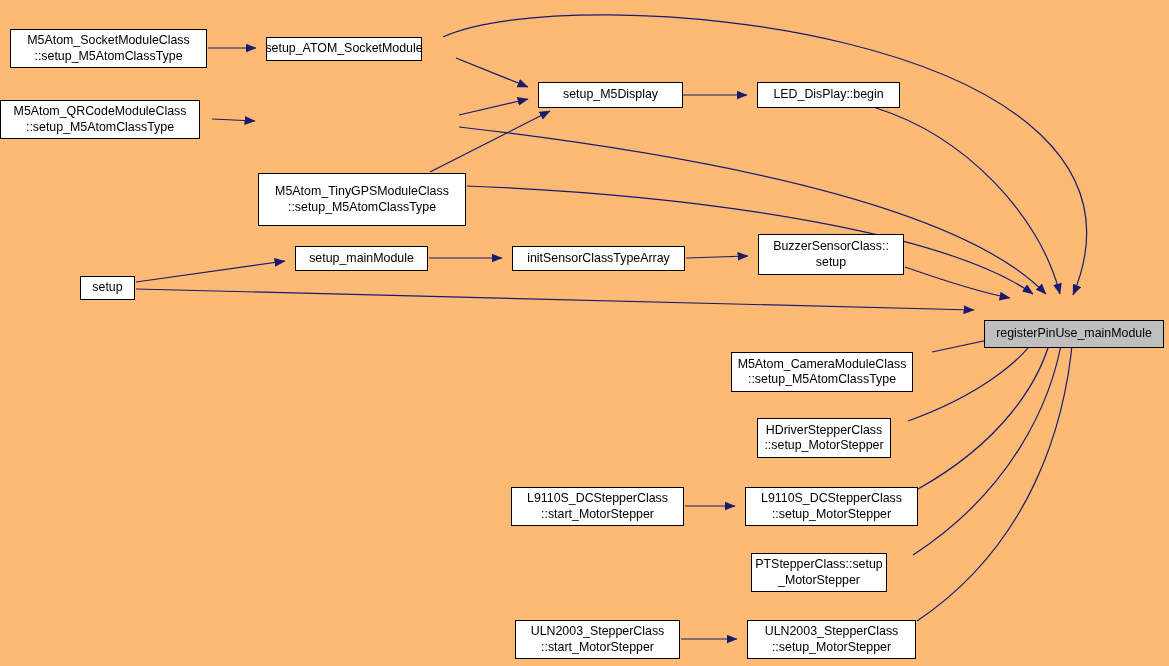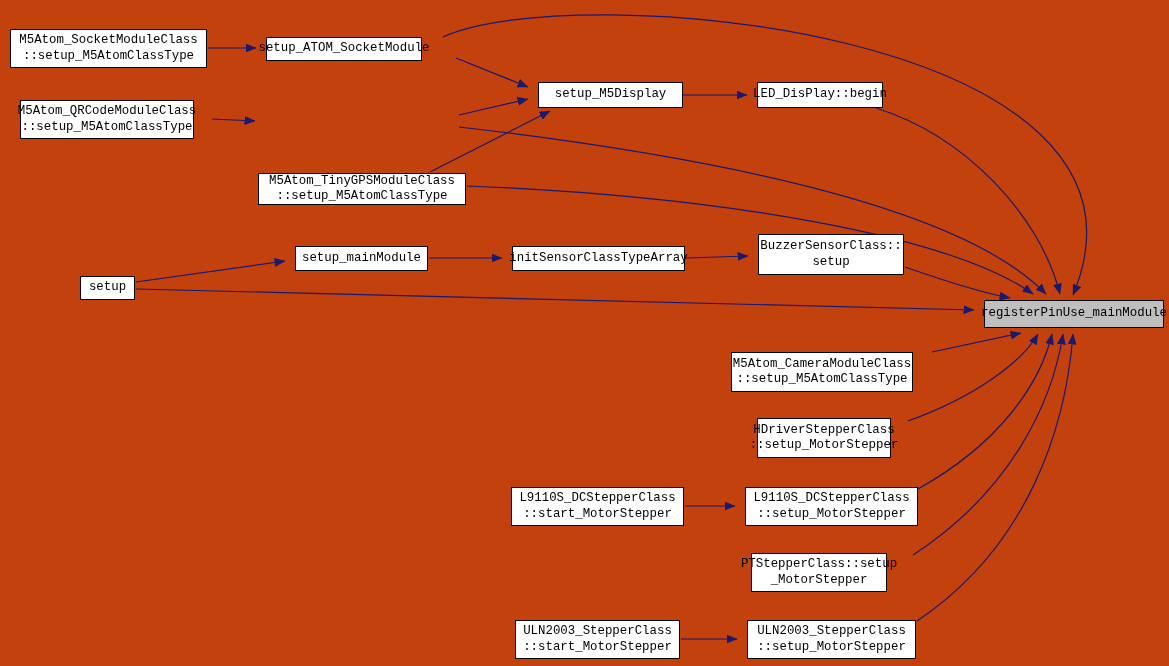--- a/index.html
+++ b/index.html
@@ -1,20 +1,20 @@
 <!DOCTYPE html>
 <html><head>
 <meta charset="utf-8">
 <style>
   html,body{margin:0;padding:0;background:#ffffff;}
   #canvas{
     position:relative;
     width:1169px;height:666px;
-    background:#c2410c;
-    font-family:Liberation Mono, monospace;
+    background:#fdba74;
+    font-family:Liberation Sans, sans-serif;
     overflow:hidden;
   }
   #edges{position:absolute;left:0;top:0;width:1169px;height:666px;}
   .node{
     position:absolute;
     box-sizing:border-box;
     background:#ffffff;
     border:1px solid #000000;
     color:#000000;
     font-size:12.4px;
@@ -25,20 +25,21 @@
     justify-content:center;
     text-align:center;
     white-space:nowrap;
     cursor:pointer;
     z-index:2;
   }
   .node span{display:block;}
   .node.highlight{
     background:#bfbfbf;
     border:1.5px solid #000000;
+    margin-top:20px;
   }
 </style>
 </head>
 <body>
 
 <div id="canvas">
 
   <svg id="edges" viewBox="0 0 1169 666" xmlns="http://www.w3.org/2000/svg">
     <defs>
       <marker id="arrow" viewBox="0 0 10 8" refX="9.5" refY="4" markerWidth="11" markerHeight="9" orient="auto" markerUnits="userSpaceOnUse">
@@ -73,35 +74,35 @@
 
   <div class="node" style="left:10px;top:29px;width:197px;height:39px">
     <span>M5Atom_SocketModuleClass</span>
     <span>::setup_M5AtomClassType</span>
   </div>
 
   <div class="node" style="left:266px;top:37px;width:156px;height:24px">
     <span>setup_ATOM_SocketModule</span>
   </div>
 
-  <div class="node" style="left:20px;top:100px;width:174px;height:39px">
+  <div class="node" style="left:0;top:100px;width:200px;height:39px">
     <span>M5Atom_QRCodeModuleClass</span>
     <span>::setup_M5AtomClassType</span>
   </div>
 
 
   <div class="node" style="left:538px;top:82px;width:145px;height:26px">
     <span>setup_M5Display</span>
   </div>
 
-  <div class="node" style="left:757px;top:82px;width:126px;height:26px">
+  <div class="node" style="left:757px;top:82px;width:143px;height:26px">
     <span>LED_DisPlay::begin</span>
   </div>
 
-  <div class="node" style="left:258px;top:173px;width:208px;height:32px">
+  <div class="node" style="left:258px;top:173px;width:208px;height:53px">
     <span>M5Atom_TinyGPSModuleClass</span>
     <span>::setup_M5AtomClassType</span>
   </div>
 
   <div class="node" style="left:295px;top:246px;width:133px;height:25px">
     <span>setup_mainModule</span>
   </div>
 
   <div class="node" style="left:512px;top:246px;width:173px;height:25px">
     <span>initSensorClassTypeArray</span>

